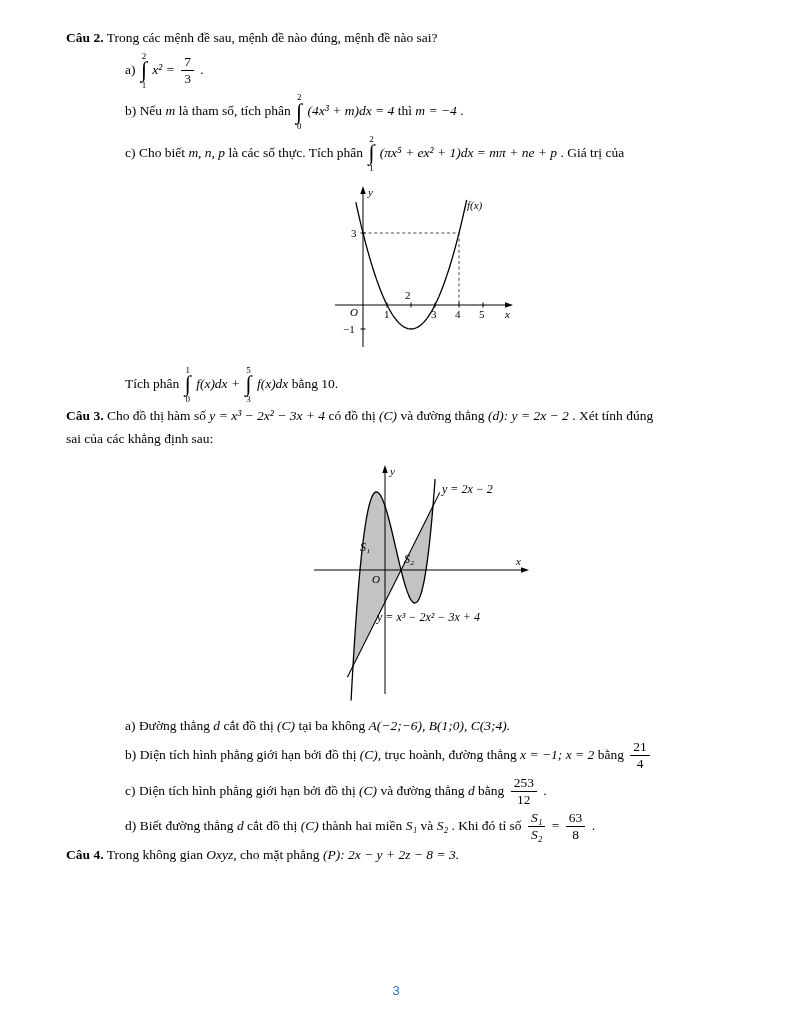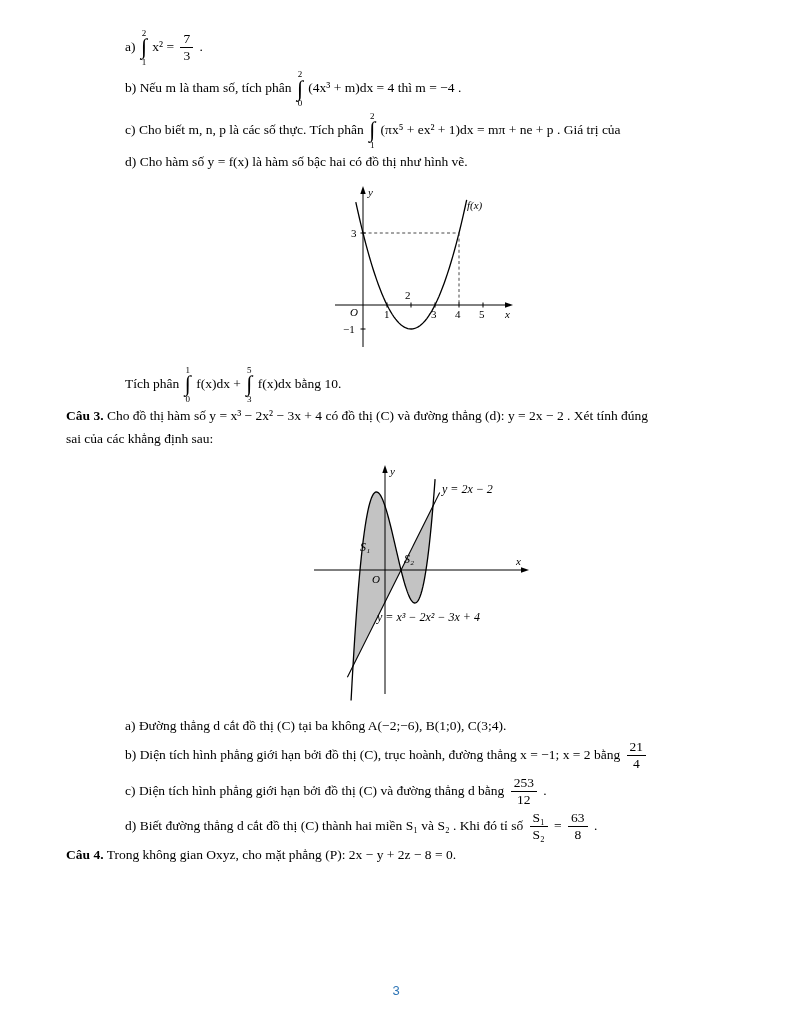--- a/index.html
+++ b/index.html
@@ -5,21 +5,21 @@
   *{box-sizing:border-box;}
   html,body{margin:0;padding:0;}
   body{width:792px;height:1024px;background:#fff;color:#000;
        font-family:"Liberation Serif","DejaVu Serif",serif;font-size:13.5px;
        position:relative;overflow:hidden;}
   .page{padding:26px 58px 0 66px;}
   .row{line-height:1.55;margin:2px 0;}
   .indent{padding-left:59px;}
   .q4indent{padding-left:34px;}
   .b{font-weight:bold;}
-  .m{}
+  .m{font-style:italic;}
   .intg{display:inline-flex;flex-direction:column;align-items:center;vertical-align:middle;line-height:1;margin:0 2px;}
   .iup,.idn{font-size:9px;line-height:1.15;}
   .isign{font-size:22px;line-height:0.85;}
   .frac{display:inline-flex;flex-direction:column;align-items:center;vertical-align:middle;line-height:1.2;margin:0 3px;}
   .fnum{border-bottom:1px solid #000;padding:0 3px;}
   .fden{padding:0 3px;}
   .graph{margin:6px 0 4px 0;}
   #g1wrap{margin-left:255px;}
   #g2wrap{margin-left:214px;margin-top:8px;margin-bottom:4px;}
   svg text{font-family:"Liberation Serif","DejaVu Serif",serif;font-size:11px;fill:#000;}
@@ -33,20 +33,24 @@
   .dline{fill:none;stroke:#000;stroke-width:1.1;}
   .shade{fill:#c3c3c3;}
   .footer{position:absolute;left:0;right:0;bottom:26px;text-align:center;
           color:#2e75b6;font-size:13px;font-family:"Liberation Sans","DejaVu Sans",sans-serif;}
 </style>
 </head>
 <body>
 
 <div class="page">
 
+  <div class="row">
+    <span class="b">Câu 2.</span>
+    <span>Trong các mệnh đề sau, mệnh đề nào đúng, mệnh đề nào sai?</span>
+  </div>
 
   <div class="row indent">
     <span>a)</span>
     <span class="intg">
         <span class="iup">2</span>
         <span class="isign">∫</span>
         <span class="idn">1</span>
       </span>
     <span class="m">x² =</span>
     <span class="frac">
@@ -80,26 +84,20 @@
     <span class="intg">
         <span class="iup">2</span>
         <span class="isign">∫</span>
         <span class="idn">1</span>
       </span>
     <span class="m">(πx⁵ + ex² + 1)dx = mπ + ne + p</span>
     <span>. Giá trị của</span>
   </div>
 
 
-  <div class="row indent">
-    <span>d)</span>
-    <span>Cho hàm số</span>
-    <span class="m">y = f(x)</span>
-    <span>là hàm số bậc hai có đồ thị như hình vẽ.</span>
-  </div>
 
   <div class="graph" id="g1wrap">
     <svg id="g1" width="200" height="178" viewBox="0 0 200 178">
       <g id="g1-curves">
           <path d="M34.80 23.04L36.53 30.88L38.27 38.48L40.00 45.82L41.73 52.92L43.46 59.76L45.20 66.35L46.93 72.70L48.66 78.79L50.39 84.64L52.13 90.23L53.86 95.57L55.59 100.66L57.32 105.51L59.05 110.10L60.79 114.44L62.52 118.54L64.25 122.38L65.98 125.97L67.72 129.31L69.45 132.40L71.18 135.25L72.91 137.84L74.65 140.18L76.38 142.27L78.11 144.11L79.84 145.70L81.58 147.04L83.31 148.14L85.04 148.98L86.78 149.57L88.51 149.91L90.24 150.00L91.97 149.84L93.71 149.43L95.44 148.77L97.17 147.86L98.90 146.70L100.64 145.29L102.37 143.63L104.10 141.72L105.83 139.56L107.56 137.14L109.30 134.48L111.03 131.57L112.76 128.41L114.50 125.00L116.23 121.34L117.96 117.43L119.69 113.26L121.43 108.85L123.16 104.19L124.89 99.28L126.62 94.12L128.36 88.70L130.09 83.04L131.82 77.13L133.55 70.97L135.28 64.55L137.02 57.89L138.75 50.98L140.48 43.81L142.22 36.40L143.95 28.74L145.68 20.82" class="curve"></path>
         </g>
       <path class="dash" d="M42 54 L138 54 M138 54 L138 126"></path>
       <line class="axis" x1="14" y1="126" x2="186" y2="126"></line>
       <polygon class="ah" points="192,126 184,123.3 184,128.7"></polygon>
       <line class="axis" x1="42" y1="168" x2="42" y2="14"></line>
@@ -238,19 +236,19 @@
         <span class="fden">8</span>
       </span>
     <span>.</span>
   </div>
 
   <div class="row">
     <span class="b">Câu 4.</span>
     <span>Trong không gian</span>
     <span class="m">Oxyz,</span>
     <span>cho mặt phẳng</span>
-    <span class="m">(P): 2x − y + 2z − 8 = 0.</span>
+    <span class="m">(P): 2x − y + 2z − 8 = 3.</span>
   </div>
 
 
 </div>
 
 <div class="footer">3</div>
 
 </body></html>

